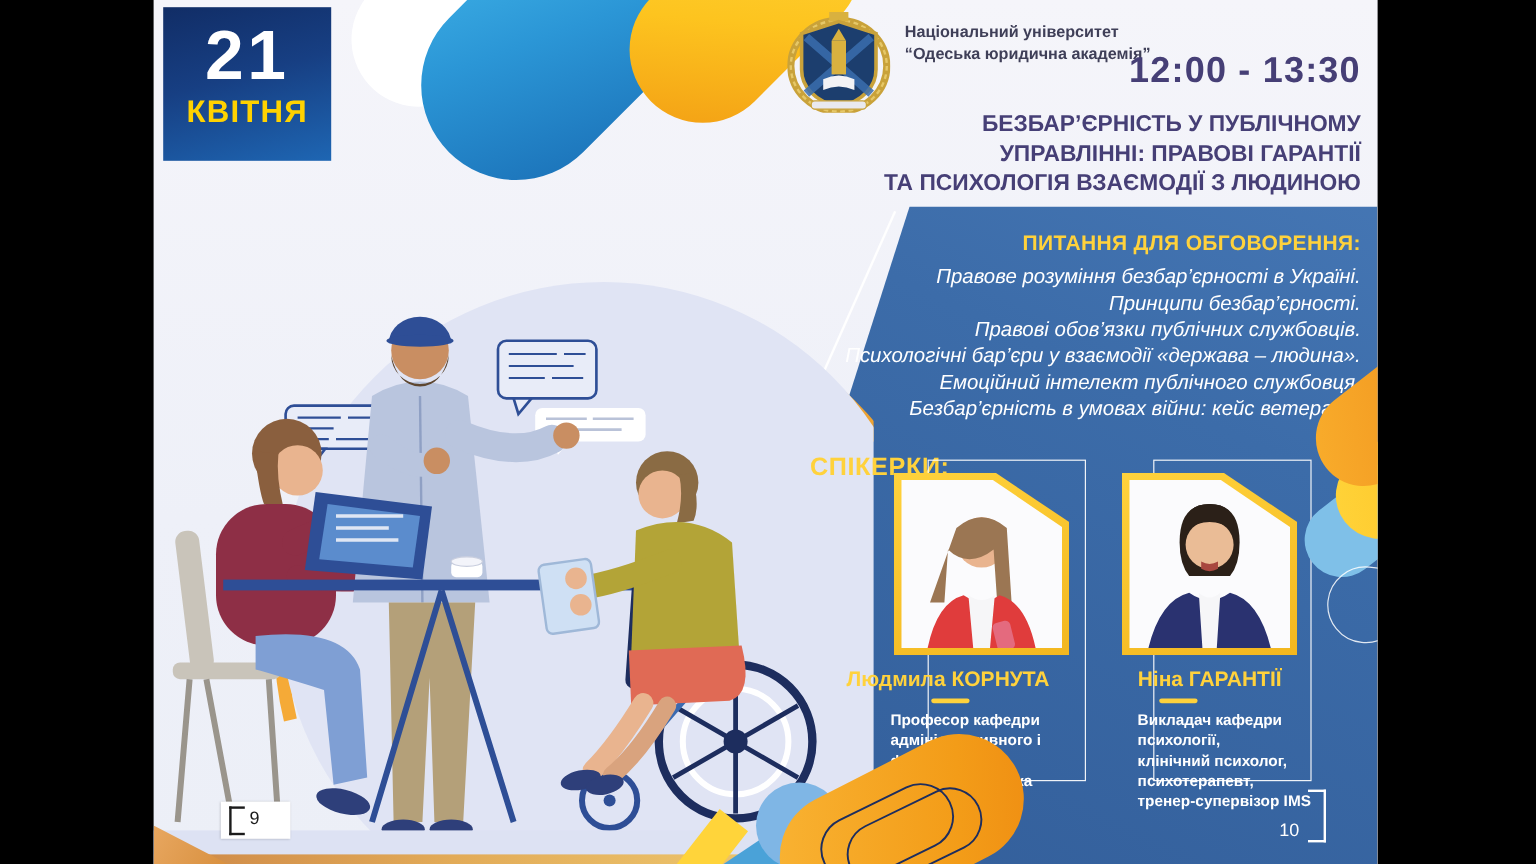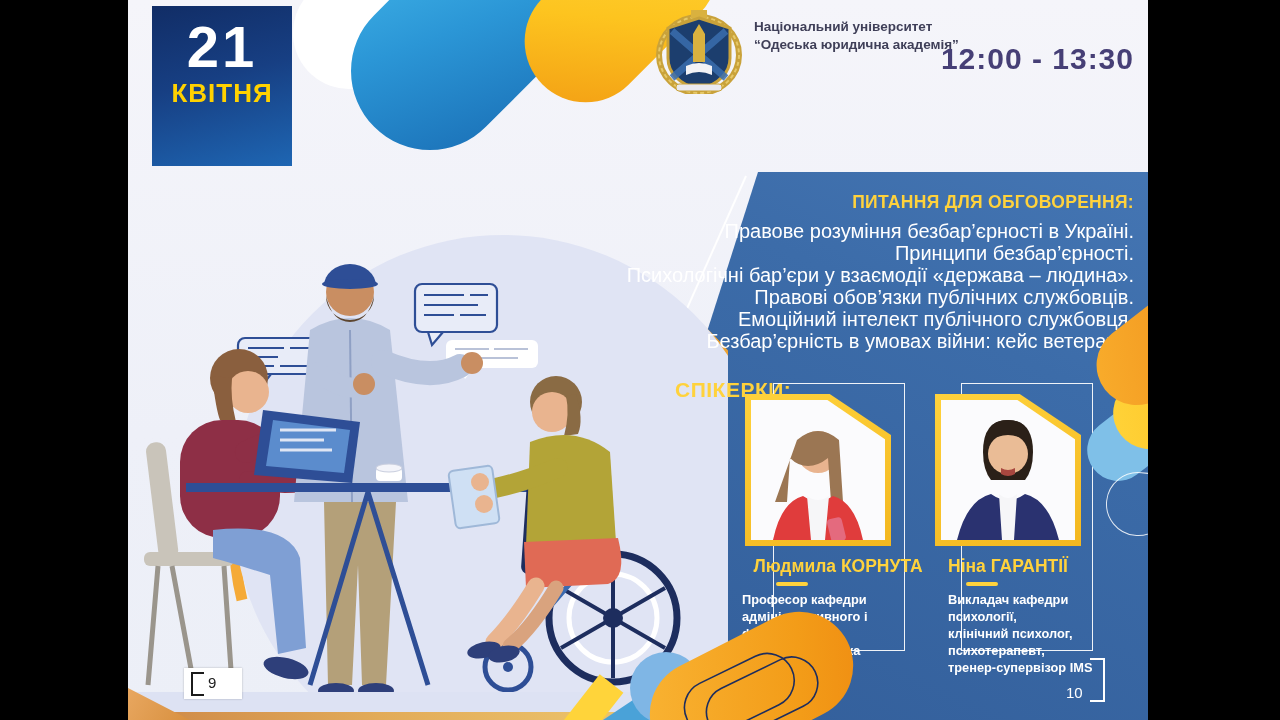--- a/index.html
+++ b/index.html
@@ -11,40 +11,40 @@
 
   
   .pill{position:absolute;border-radius:999px;}
   .pill-white{left:186px;top:-78px;width:112px;height:175px;transform:rotate(42deg);background:#fff;}
   .pill-blue{left:252px;top:-78px;width:158px;height:240px;transform:rotate(45deg);
              background:linear-gradient(115deg,#41b5e9 0%,#2b96d6 45%,#1a6fb6 100%);}
   .pill-yellow{left:432px;top:-105px;width:122px;height:222px;transform:rotate(45deg);
                background:linear-gradient(140deg,#ffdb44 0%,#fdc41f 55%,#f29b13 100%);}
 
   
-  .date-badge{left:24px;top:6px;width:140px;height:160px;
+  .date-badge{left:8px;top:6px;width:140px;height:128px;
               background:linear-gradient(165deg,#112d66 0%,#173f83 45%,#1e66b3 100%);}
   .date-day{margin-top:12px;text-align:center;font-size:58px;line-height:1;font-weight:bold;
             color:#ffffff;letter-spacing:3px;}
   .date-month{text-align:center;font-size:26px;font-weight:bold;color:#ffd200;letter-spacing:1px;margin-top:2px;}
 
   
   .uni-name{left:626px;top:18px;width:205px;font-size:13.5px;font-weight:600;color:#3f3f58;line-height:1.3;}
   .time{right:14px;top:42px;font-size:30px;font-weight:800;color:#463f76;letter-spacing:1px;}
   .title{right:14px;top:92px;text-align:right;font-size:19px;font-weight:800;color:#463f76;line-height:1.3;}
 
   
   .panel{left:0;top:0;width:1020px;height:720px;
          background:linear-gradient(205deg,#4a7cba 0%,#3c6ca9 35%,#34609c 75%,#315c97 100%);
          clip-path:polygon(630px 172px,1020px 172px,1020px 720px,455px 720px);}
   .edge-line{left:617px;top:176px;width:2px;height:150px;background:rgba(255,255,255,.95);
              transform-origin:top center;transform:rotate(24deg);}
 
   .q-heading{right:14px;top:192px;font-size:17.5px;font-weight:bold;color:#ffd23c;letter-spacing:.3px;}
-  .q-list{right:14px;top:220px;text-align:right;color:#ffffff;font-size:20px;line-height:22px;font-weight:500;}
+  .q-list{right:14px;top:220px;text-align:right;color:#ffffff;font-size:17px;line-height:22px;font-weight:500;font-style:italic;}
 
   .sp-heading{left:547px;top:358px;font-size:21px;font-weight:bold;color:#ffd23c;letter-spacing:.5px;margin-top:20px;}
 
   
   .card-outline{border:1.5px solid rgba(255,255,255,.92);width:130px;height:266px;}
   .frame{width:146px;height:152px;background:linear-gradient(160deg,#ffd23c,#f3b71f);
          clip-path:polygon(0 0,58% 0,100% 27%,100% 100%,0 100%);}
   .photo{position:absolute;left:6px;top:6px;right:6px;bottom:6px;background:#fbfbfd;
          clip-path:polygon(0 0,57% 0,100% 28%,100% 100%,0 100%);overflow:hidden;}
   .sp-name{width:220px;text-align:center;font-size:17.5px;font-weight:600;color:#ffd23c;}
@@ -107,20 +107,25 @@
       <path d="M16 23 L70 70 M70 23 L16 70" stroke="#3a6eae" stroke-width="7" opacity="0.85"></path>
       <rect x="37" y="26" width="12" height="28" fill="#d9b13f"></rect>
       <path d="M37 26 L43 16 L49 26 Z" fill="#d9b13f"></path>
       <path d="M30 58 q13 -6 26 0 v9 q-13 -6 -26 0 z" fill="#f2f2f5"></path>
       <rect x="20" y="76" width="46" height="7" rx="3" fill="#e9e9ef" stroke="#c9a23a" stroke-width="1"></rect>
     </svg>
 
     <div class="abs uni-name">Національний університет “Одеська юридична академія”</div>
     <div class="abs time">12:00 - 13:30</div>
 
+    <div class="abs title">
+      <div>БЕЗБАР’ЄРНІСТЬ У ПУБЛІЧНОМУ</div>
+      <div>УПРАВЛІННІ: ПРАВОВІ ГАРАНТІЇ</div>
+      <div>ТА ПСИХОЛОГІЯ ВЗАЄМОДІЇ З ЛЮДИНОЮ</div>
+    </div>
 
     <div class="abs panel"></div>
     <div class="abs edge-line"></div>
 
     <svg class="abs illu" width="600" height="535" viewBox="0 0 600 535">
       <path d="M 114 420 A 278 278 0 0 1 643 253" fill="none" stroke="#f6a52c" stroke-width="11" opacity="0.95"></path>
       <circle cx="375" cy="325" r="270" fill="#e0e4f4"></circle>
 
       <g stroke="#2e4e96" stroke-width="2.2" fill="#e8ecf8">
         <rect x="110" y="158" width="84" height="36" rx="7"></rect>
@@ -203,41 +208,41 @@
     <div class="abs floor"></div>
     <div class="abs floor-line"></div>
     <div class="abs corner-wedge"></div>
     <div class="abs band-yellow"></div>
     <div class="abs tri-blue"></div>
 
     <div class="abs q-heading">ПИТАННЯ ДЛЯ ОБГОВОРЕННЯ:</div>
     <div class="abs q-list">
       <div>Правове розуміння безбар’єрності в Україні.</div>
       <div>Принципи безбар’єрності.</div>
+      <div>Правові обов’язки публічних службовців.</div>
       <div>Психологічні бар’єри у взаємодії «держава – людина».</div>
-      <div>Правові обов’язки публічних службовців.</div>
       <div>Емоційний інтелект публічного службовця.</div>
       <div>Безбар’єрність в умовах війни: кейс ветерана.</div>
     </div>
 
     <div class="abs sp-heading">СПІКЕРКИ:</div>
 
     <div class="abs card-outline" style="left:645px;top:383px;"></div>
     <div class="abs frame" style="left:617px;top:394px;">
       <div class="photo">
         <svg width="134" height="140" viewBox="0 0 134 140">
           <circle cx="67" cy="52" r="21" fill="#e9b48f"></circle>
           <path d="M46 40 q21 -18 42 0 l4 62 h-12 l-3 -44 q-10 8 -20 8 q-10 0 -18 -8 l-3 44 h-12 z" fill="#9b7653"></path>
           <path d="M22 140 q8 -38 30 -44 q15 10 30 0 q22 6 30 44 z" fill="#e03c3c"></path>
           <path d="M56 96 q11 8 22 0 l-4 44 h-14 z" fill="#f6f6f8"></path>
           <rect x="78" y="118" width="15" height="24" rx="4" fill="#e46a7e" transform="rotate(-14 85 130)"></rect>
         </svg>
       </div>
     </div>
-    <div class="abs sp-name" style="left:600px;top:556px;">Людмила КОРНУТА</div>
+    <div class="abs sp-name" style="left:552px;top:556px;">Людмила КОРНУТА</div>
     <div class="abs sp-dash" style="left:648px;top:582px;"></div>
     <div class="abs sp-role" style="left:582px;top:592px;">Професор кафедри
 адміністративного і фінансового
 права, громадська активістка</div>
 
     <div class="abs card-outline" style="left:833px;top:383px;"></div>
     <div class="abs frame" style="left:807px;top:394px;">
       <div class="photo">
         <svg width="134" height="140" viewBox="0 0 134 140">
           <path d="M42 52 q0 -32 25 -32 q25 0 25 32 q0 18 -8 28 h-34 q-8 -10 -8 -28 z" fill="#2b2018"></path>

